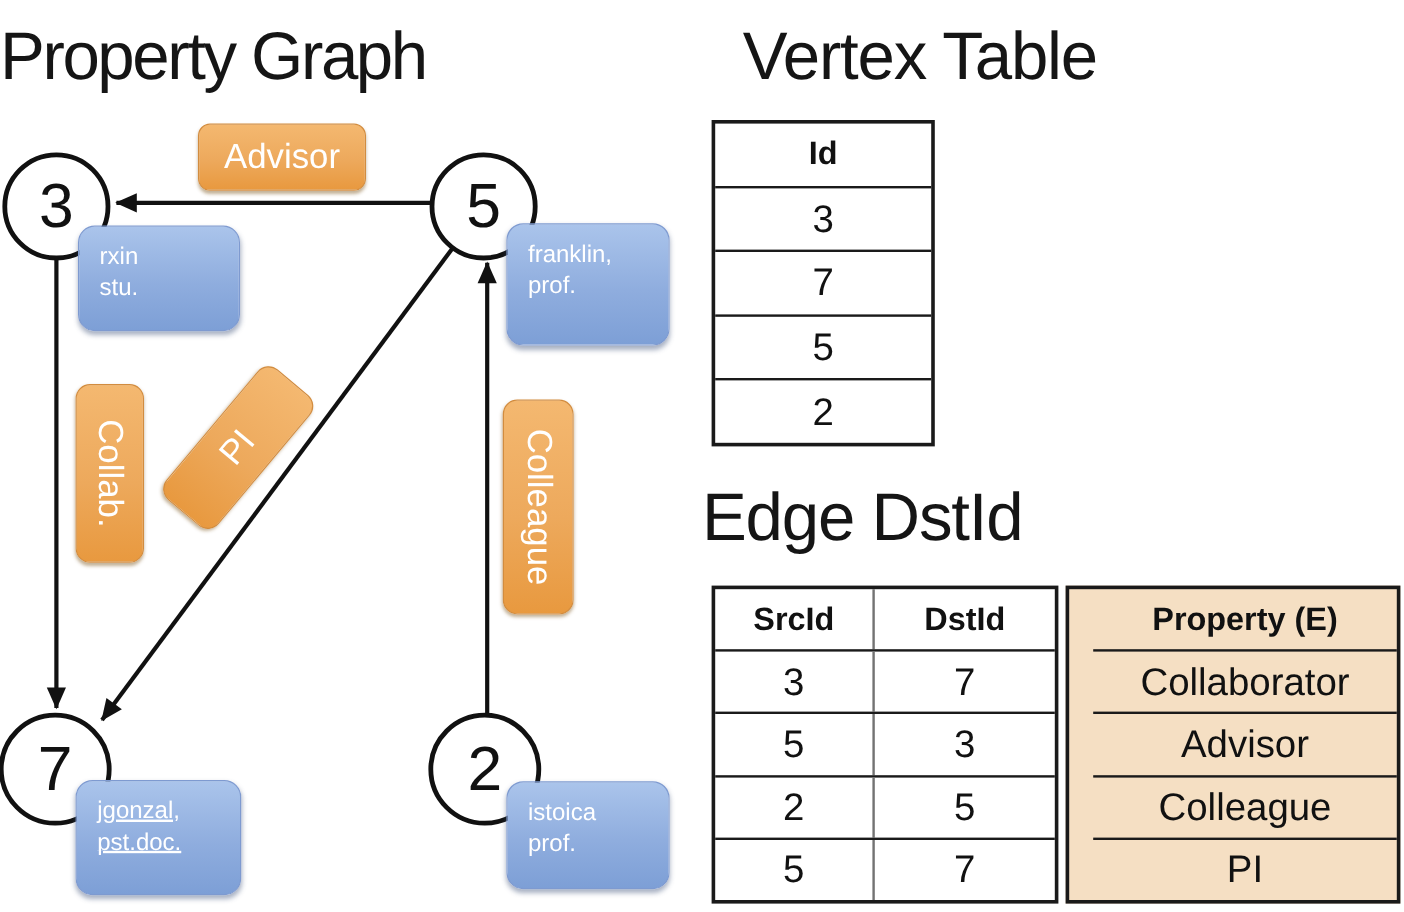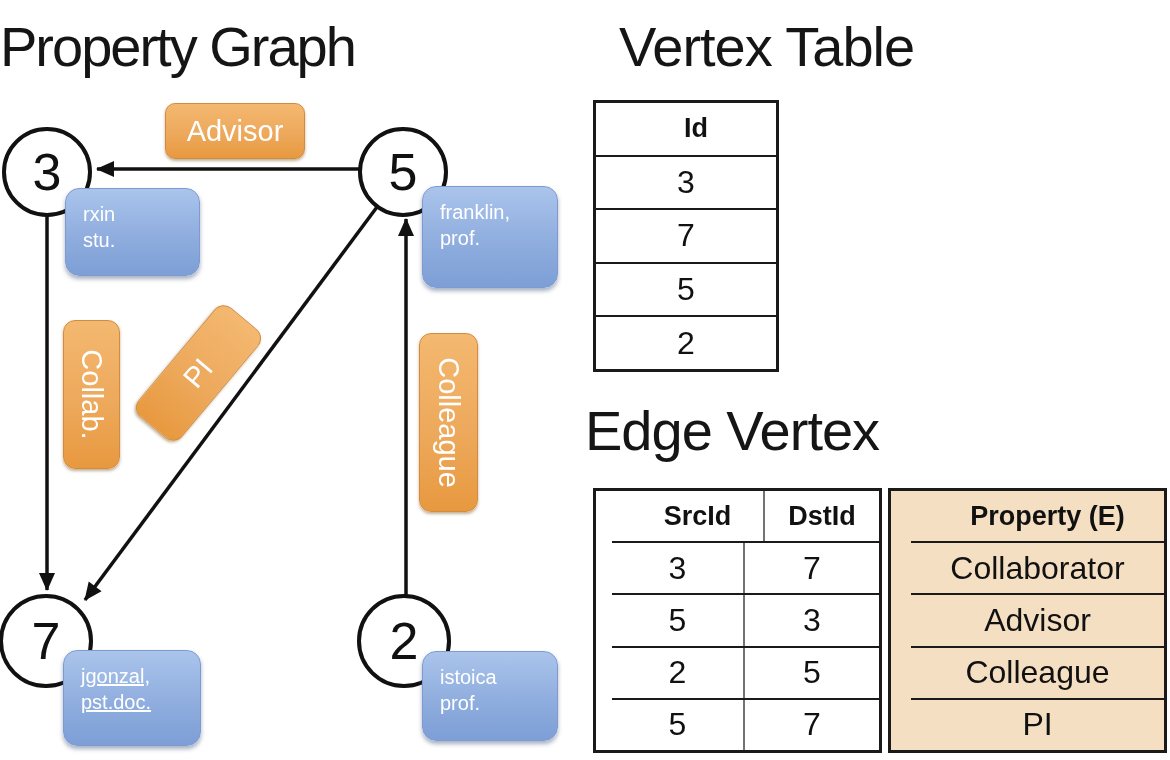--- a/index.html
+++ b/index.html
@@ -34,21 +34,21 @@
     box-shadow:0 3px 4px rgba(60,80,120,0.45);
     color:#ffffff; font-size:20px; line-height:1.32; padding:12px 0 0 17px;
     box-sizing:border-box;
   }
   
   .tbl{
     display:flex; flex-direction:column;
     border:3px solid #1a1a1a; background:#ffffff; box-sizing:border-box; height:100%;
   }
   .tbl .trow{display:flex; flex:1; border-top:2px solid #1a1a1a; align-items:stretch;}
-  .tbl .trow:first-child{border-top:none;margin-left:20px;}
+  .tbl .trow:first-child{border-top:none;}
   .cell{
     flex:1; display:flex; align-items:center; justify-content:center;
     font-size:32px; white-space:nowrap;
   }
   .cell.hdr{font-weight:bold; font-size:27px;}
   .cell.c2{border-left:2px solid #737373;}
   .twrap{position:absolute; display:flex;}
   .bluefill{background:#d9e2f3;}
   .tanfill{background:#f5dfc3;}
 </style>
@@ -129,25 +129,25 @@
       <div class="trow">
           <div class="cell">5</div>
         </div>
       <div class="trow">
           <div class="cell">2</div>
         </div>
     </div>
 
   </div>
 
-  <div class="title" style="left:585px; top:398px; width:585px; letter-spacing:-1px;">Edge Vertex</div>
+  <div class="title" style="left:585px; top:398px; width:585px; letter-spacing:-1px;">Edge DstId</div>
 
   <div class="twrap" style="left:593px; top:488px; width:574px; height:265px; gap:6px;">
 
-    <div class="tbl" style="width:289px;padding-left:16px;">
+    <div class="tbl" style="width:289px;">
       <div class="trow">
         <div class="cell hdr" style="flex:0 0 131px;">SrcId</div>
         <div class="cell hdr c2">DstId</div>
       </div>
       <div class="trow">
         <div class="cell" style="flex:0 0 131px;">3</div>
         <div class="cell c2">7</div>
       </div>
       <div class="trow">
         <div class="cell" style="flex:0 0 131px;">5</div>

